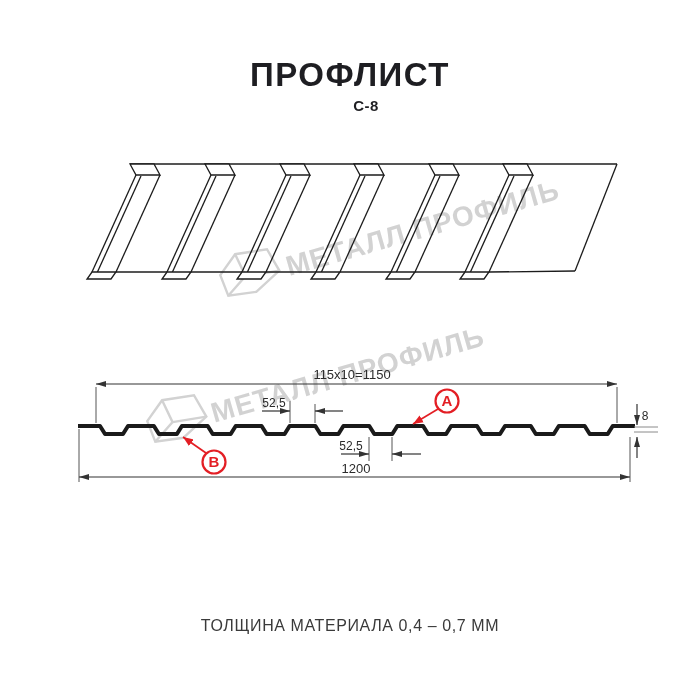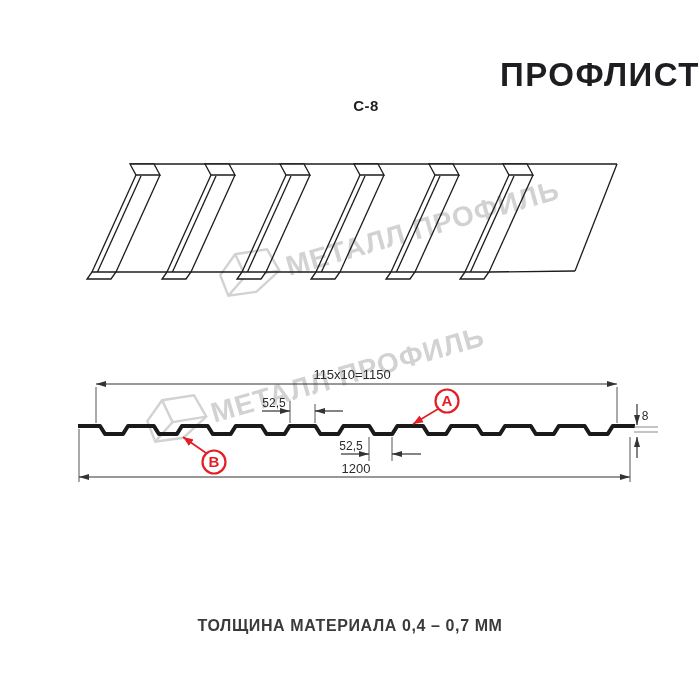--- a/index.html
+++ b/index.html
@@ -1,30 +1,30 @@
 <!DOCTYPE html>
 <html><head>
 <meta charset="utf-8">
 <style>
   html,body{margin:0;padding:0;background:#ffffff;}
   .page{
     position:relative;width:700px;height:700px;background:#ffffff;
     font-family:"Liberation Sans", sans-serif;overflow:hidden;
   }
   .title{
-    position:absolute;left:0;top:56px;width:700px;text-align:right;
+    position:absolute;left:0;top:56px;width:700px;text-align:center;
     font-size:33px;font-weight:800;letter-spacing:1.5px;color:#1e1e22;
   }
   .subtitle{
     position:absolute;left:16px;top:97px;width:700px;text-align:center;
     font-size:15px;font-weight:700;letter-spacing:0.5px;color:#1e1e22;
   }
   .footer{
     position:absolute;left:0;top:617px;width:700px;text-align:center;
-    font-size:16px;font-weight:700;letter-spacing:0.6px;color:#3a3a3a;
+    font-size:16px;font-weight:400;letter-spacing:0.6px;color:#3a3a3a;
   }
   svg{position:absolute;left:0;top:0;}
   .wm-text{font-weight:700;font-size:28px;letter-spacing:1px;}
   .dim-text{font-size:13px;fill:#2b2b2b;}
   .dim-text-small{font-size:12px;fill:#2b2b2b;}
   .red-letter{font-size:15px;font-weight:700;}
 </style>
 </head>
 <body>
 

